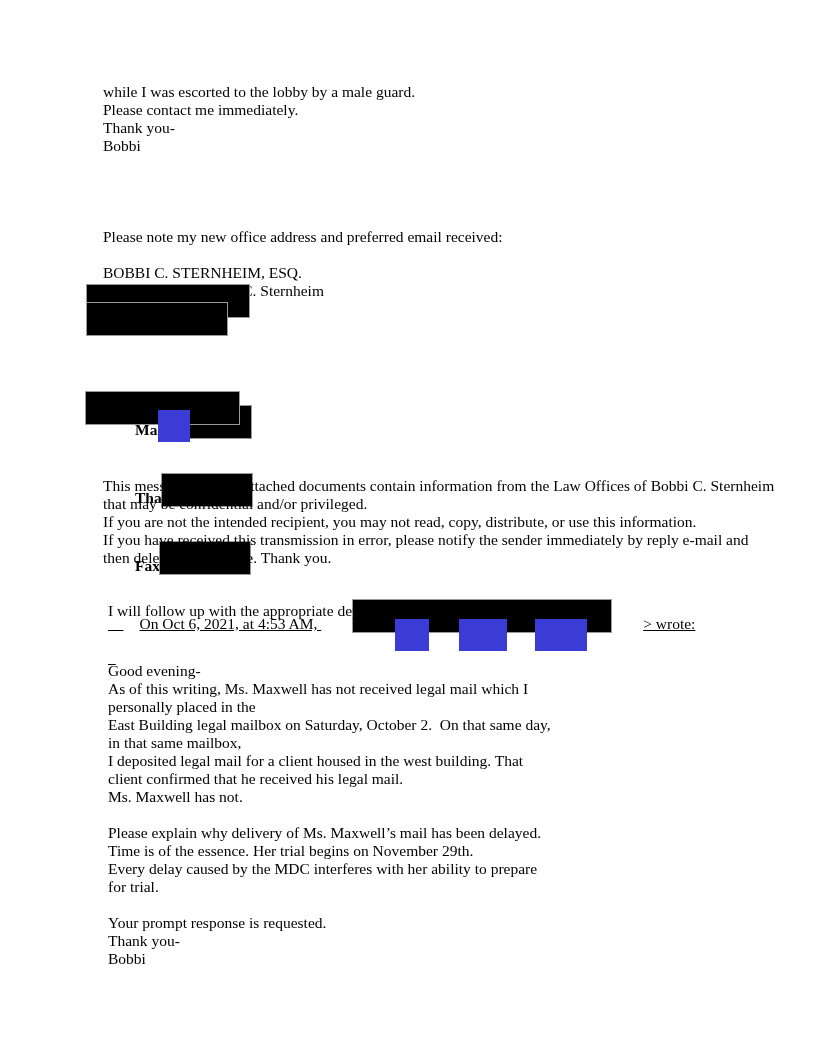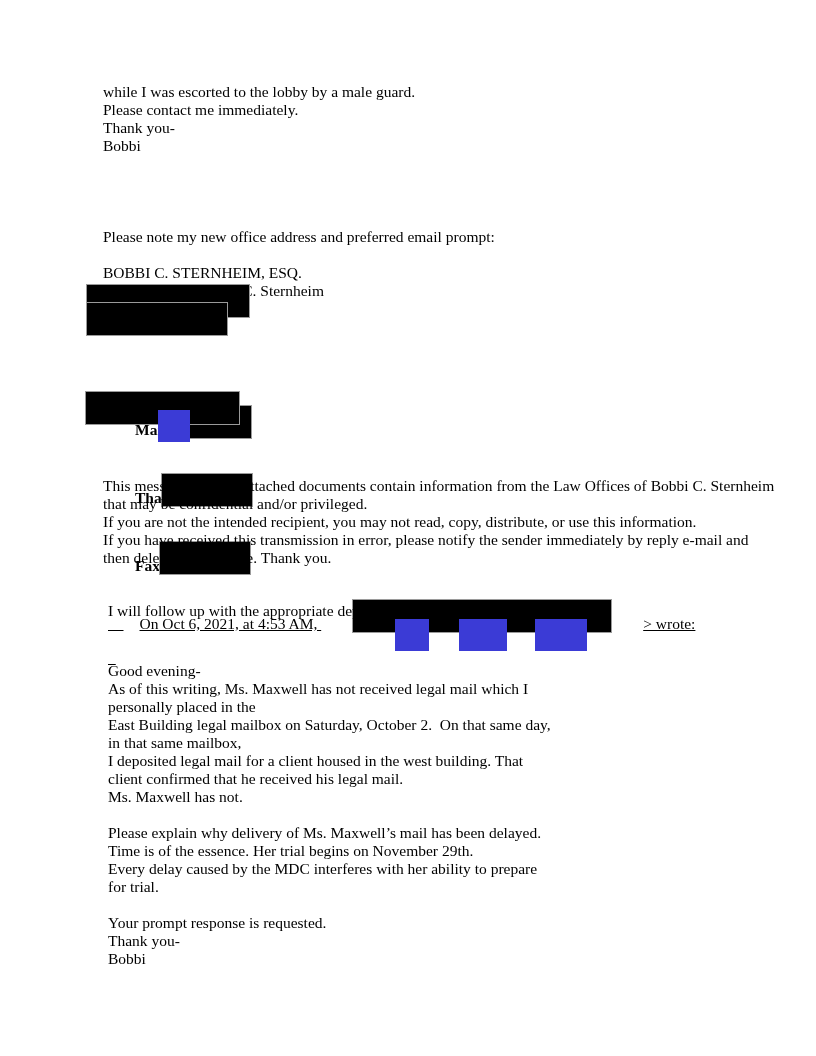--- a/index.html
+++ b/index.html
@@ -41,21 +41,21 @@
 </head>
 <body>
 
 <div class="page">
 
   <div class="tblock" style="left:55px; top:35px;">while I was escorted to the lobby by a male guard.
 Please contact me immediately.
 Thank you-
 Bobbi</div>
 
-  <div class="tblock" style="left:55px; top:180px;">Please note my new office address and preferred email prompt:</div>
+  <div class="tblock" style="left:55px; top:180px;">Please note my new office address and preferred email received:</div>
 
   <div class="tblock" style="left:55px; top:234px;">Law Offices of Bobbi C. Sternheim</div>
   <div class="tblock" style="left:55px; top:216px;">BOBBI C. STERNHEIM, ESQ.</div>
 
   <div class="redaction abs" style="left:55px; top:253px; width:162px; height:18px;"></div>
   <div class="redaction abs" style="left:55px; top:271px; width:140px; height:17px;"></div>
 
   <div class="tblock" style="left:55px; top:305px;font-weight:bold;">
     <div class="phone-row">
       <span class="phone-label">Main:</span>

